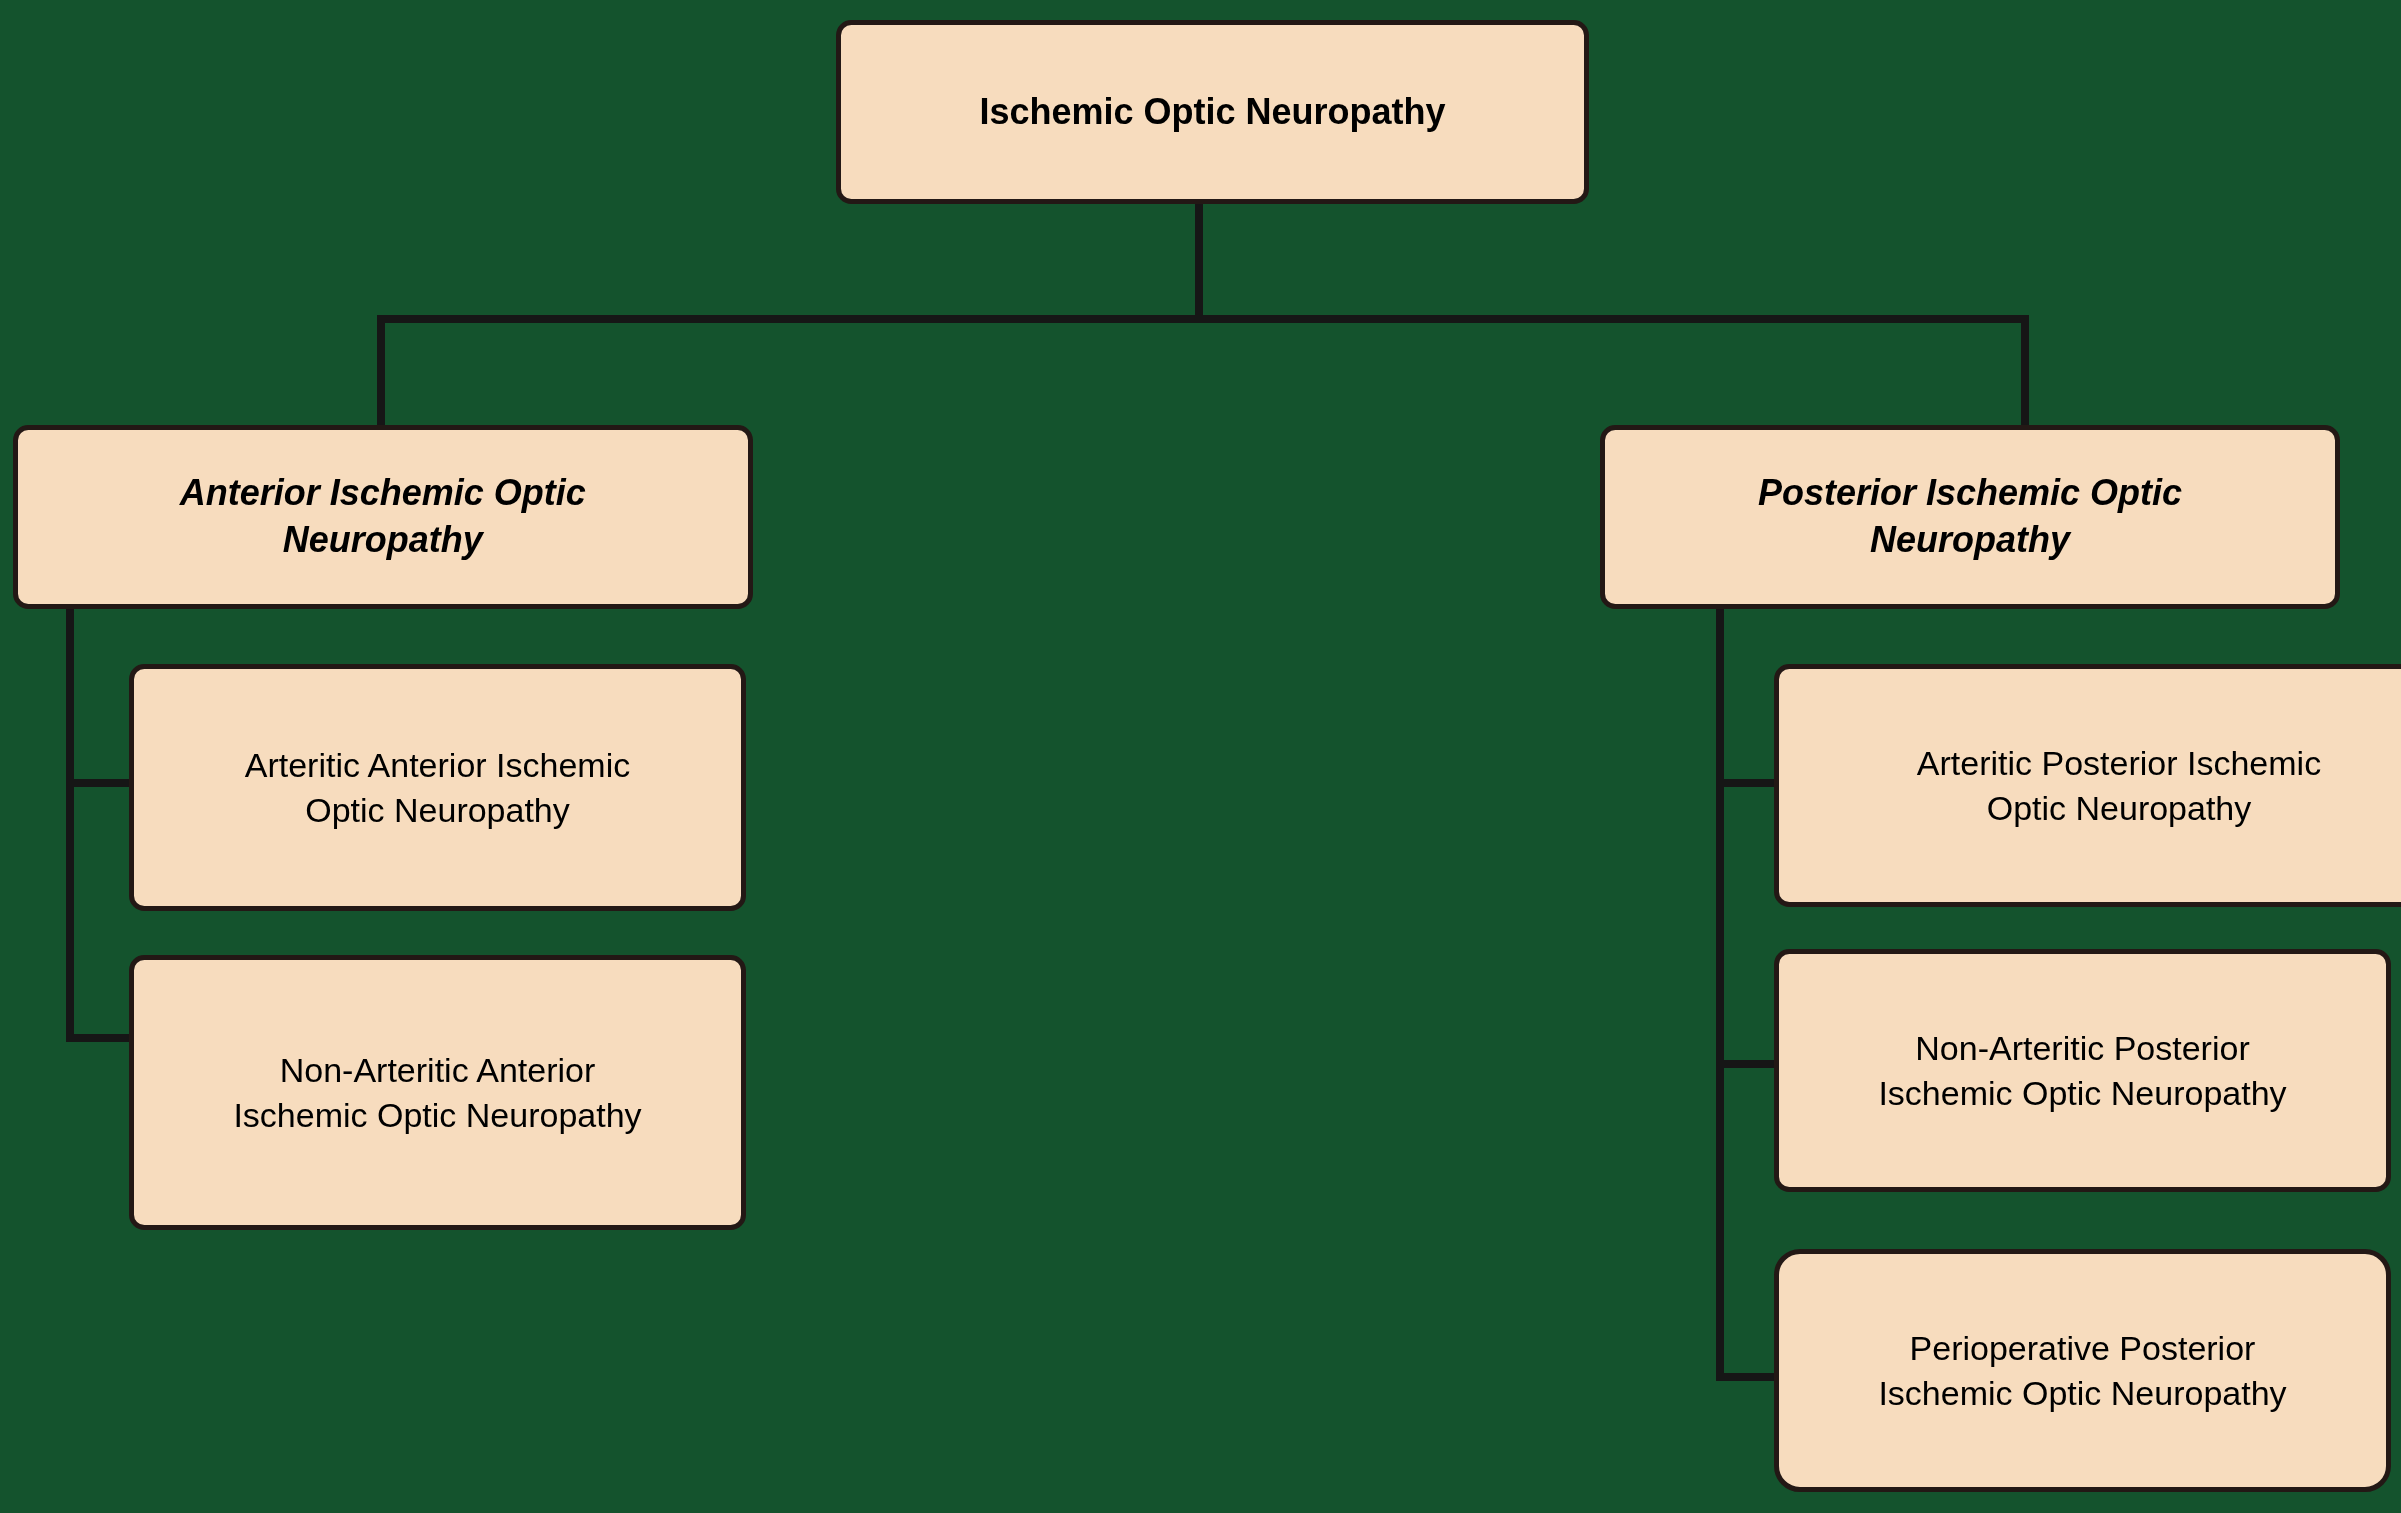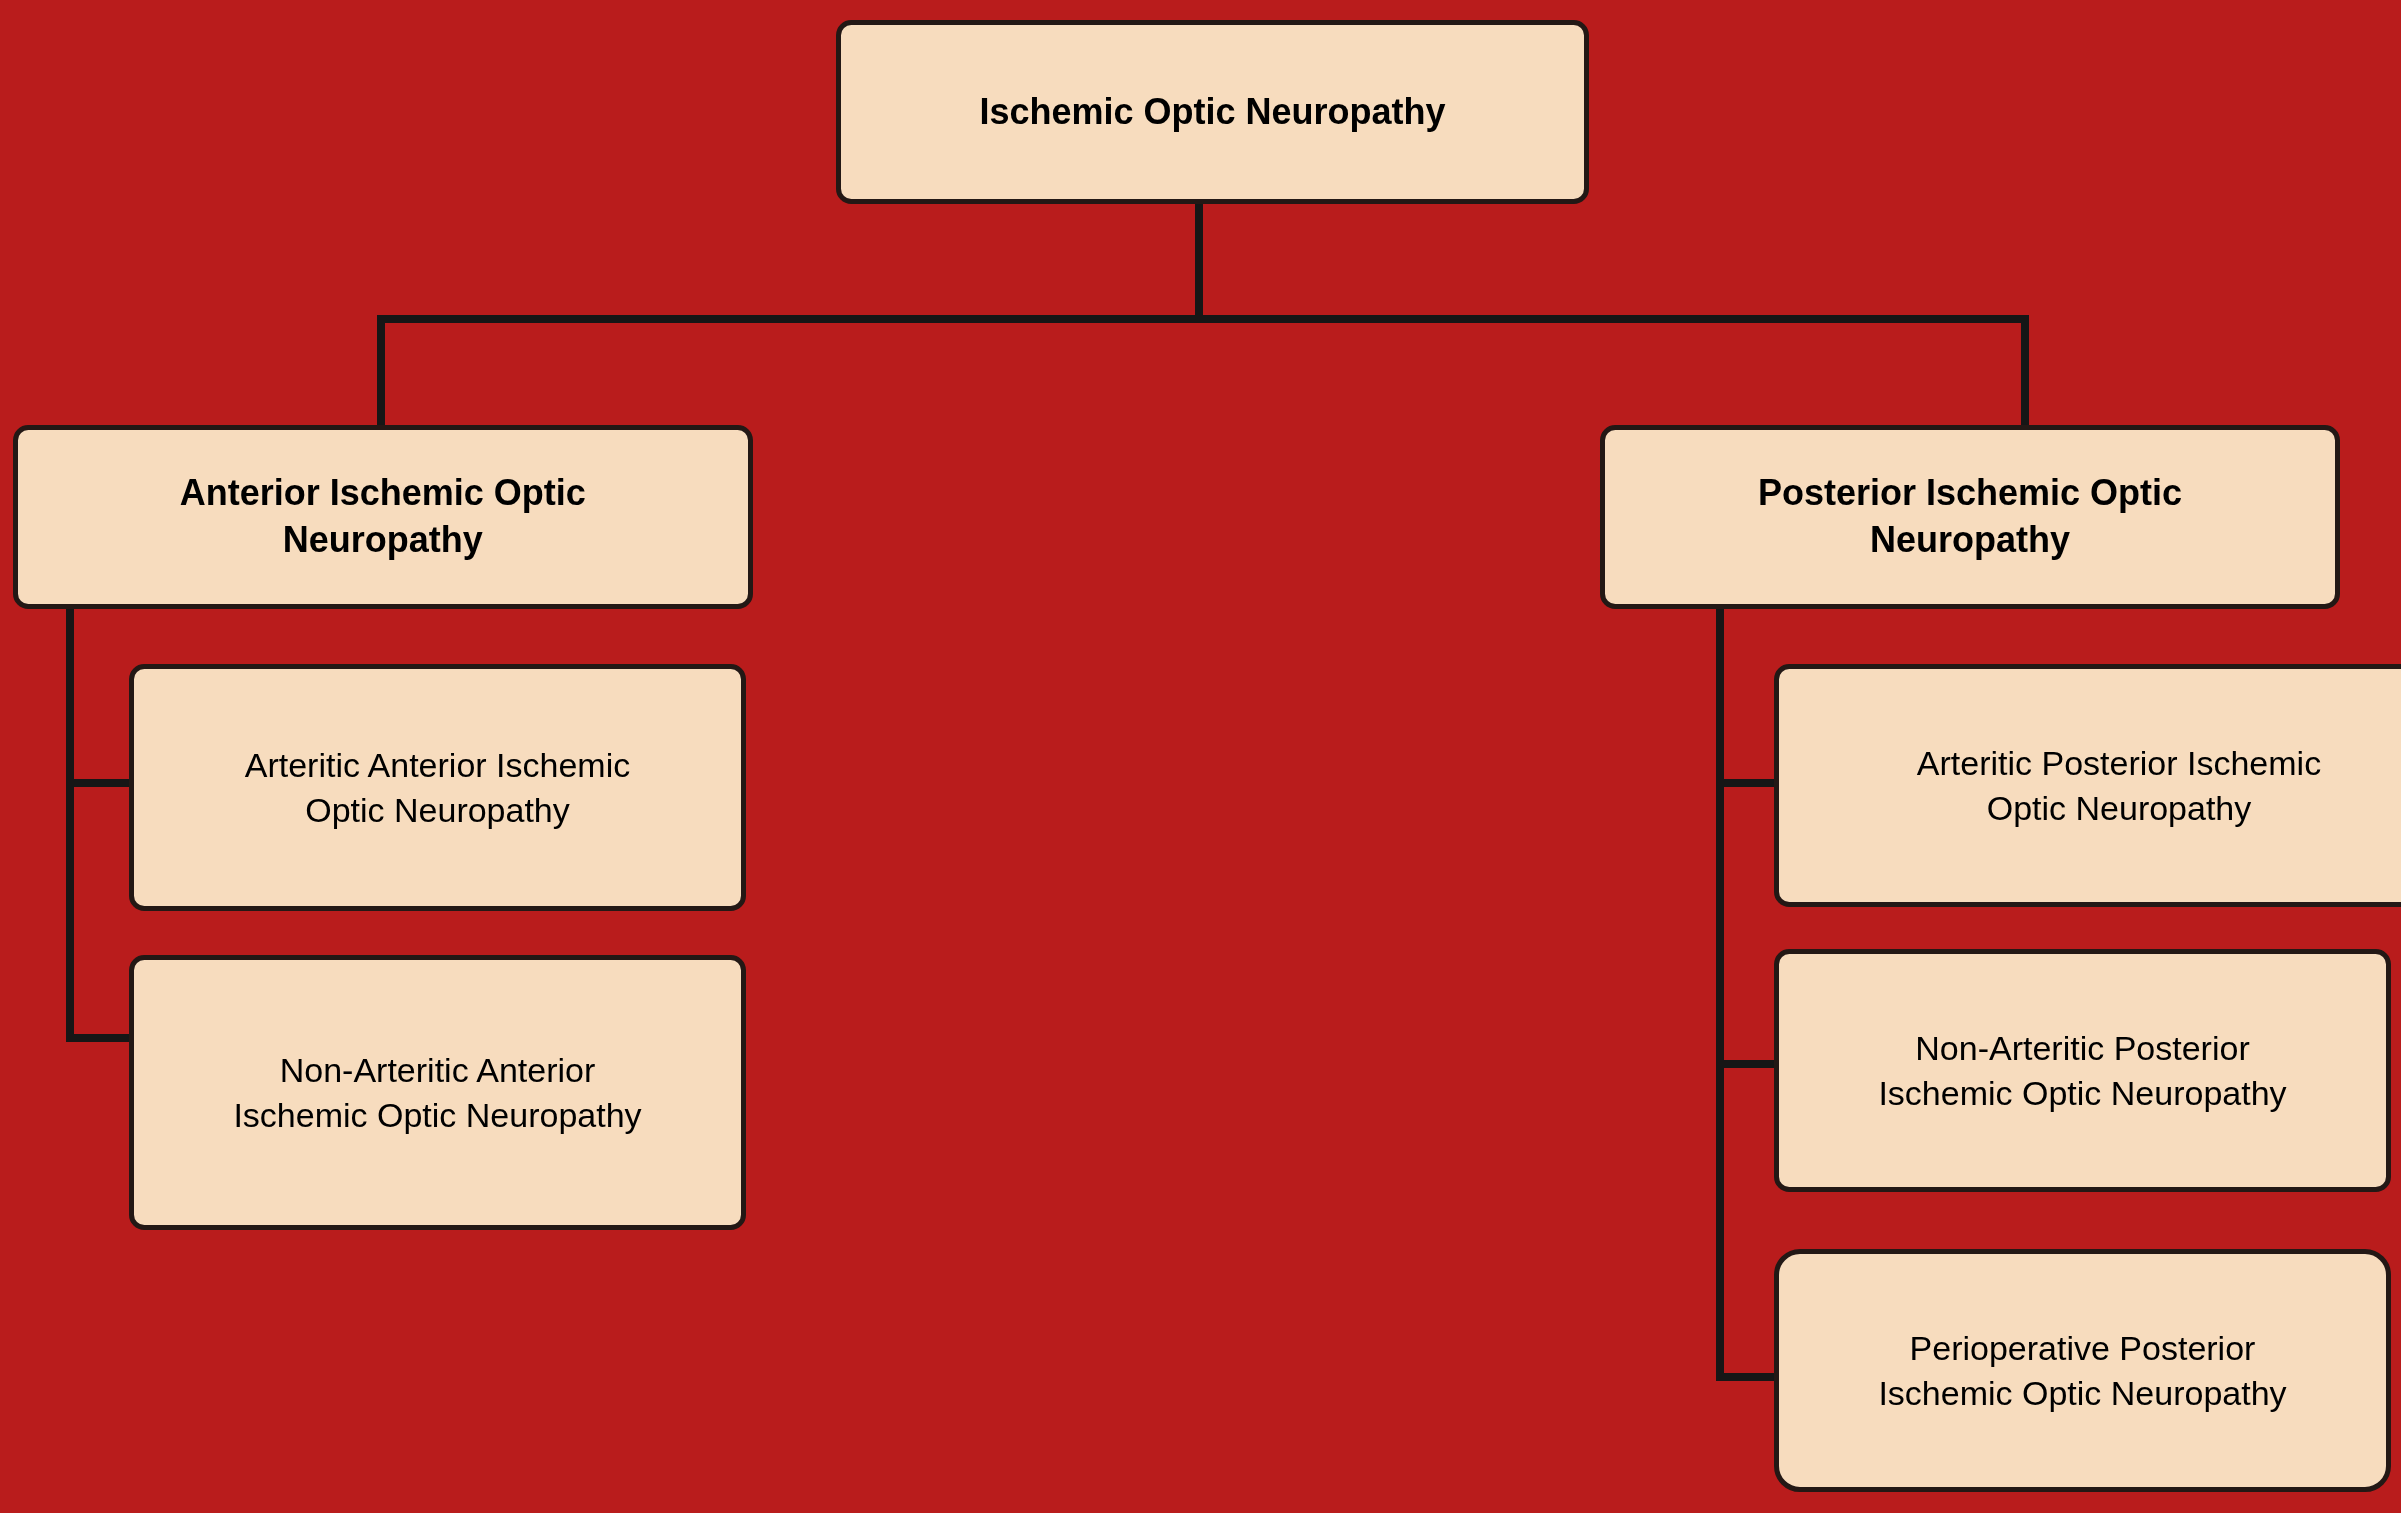--- a/index.html
+++ b/index.html
@@ -8,21 +8,21 @@
     padding: 0;
     background: #ffffff;
   }
   body {
     font-family: "Liberation Sans", sans-serif;
   }
   #canvas {
     position: relative;
     width: 2401px;
     height: 1514px;
-    background: #b91c1c;
+    background: #14532d;
     overflow: hidden;
   }
   
   .node {
     position: absolute;
     box-sizing: border-box;
     background: #F7DCBE;
     border: 5.1px solid #231815;
     border-radius: 15.3px;
     display: flex;
@@ -39,20 +39,21 @@
     width: 100%;
     white-space: pre-line;
   }
   .node.root {
     font-size: 36px;
     font-weight: bold;
   }
   .node.branch {
     font-size: 36px;
     font-weight: bold;
+    font-style: italic;
   }
   .node.leaf {
     font-size: 34px;
     font-weight: normal;
   }
   
   .conn {
     position: absolute;
     background: #161616;
     z-index: 1;

